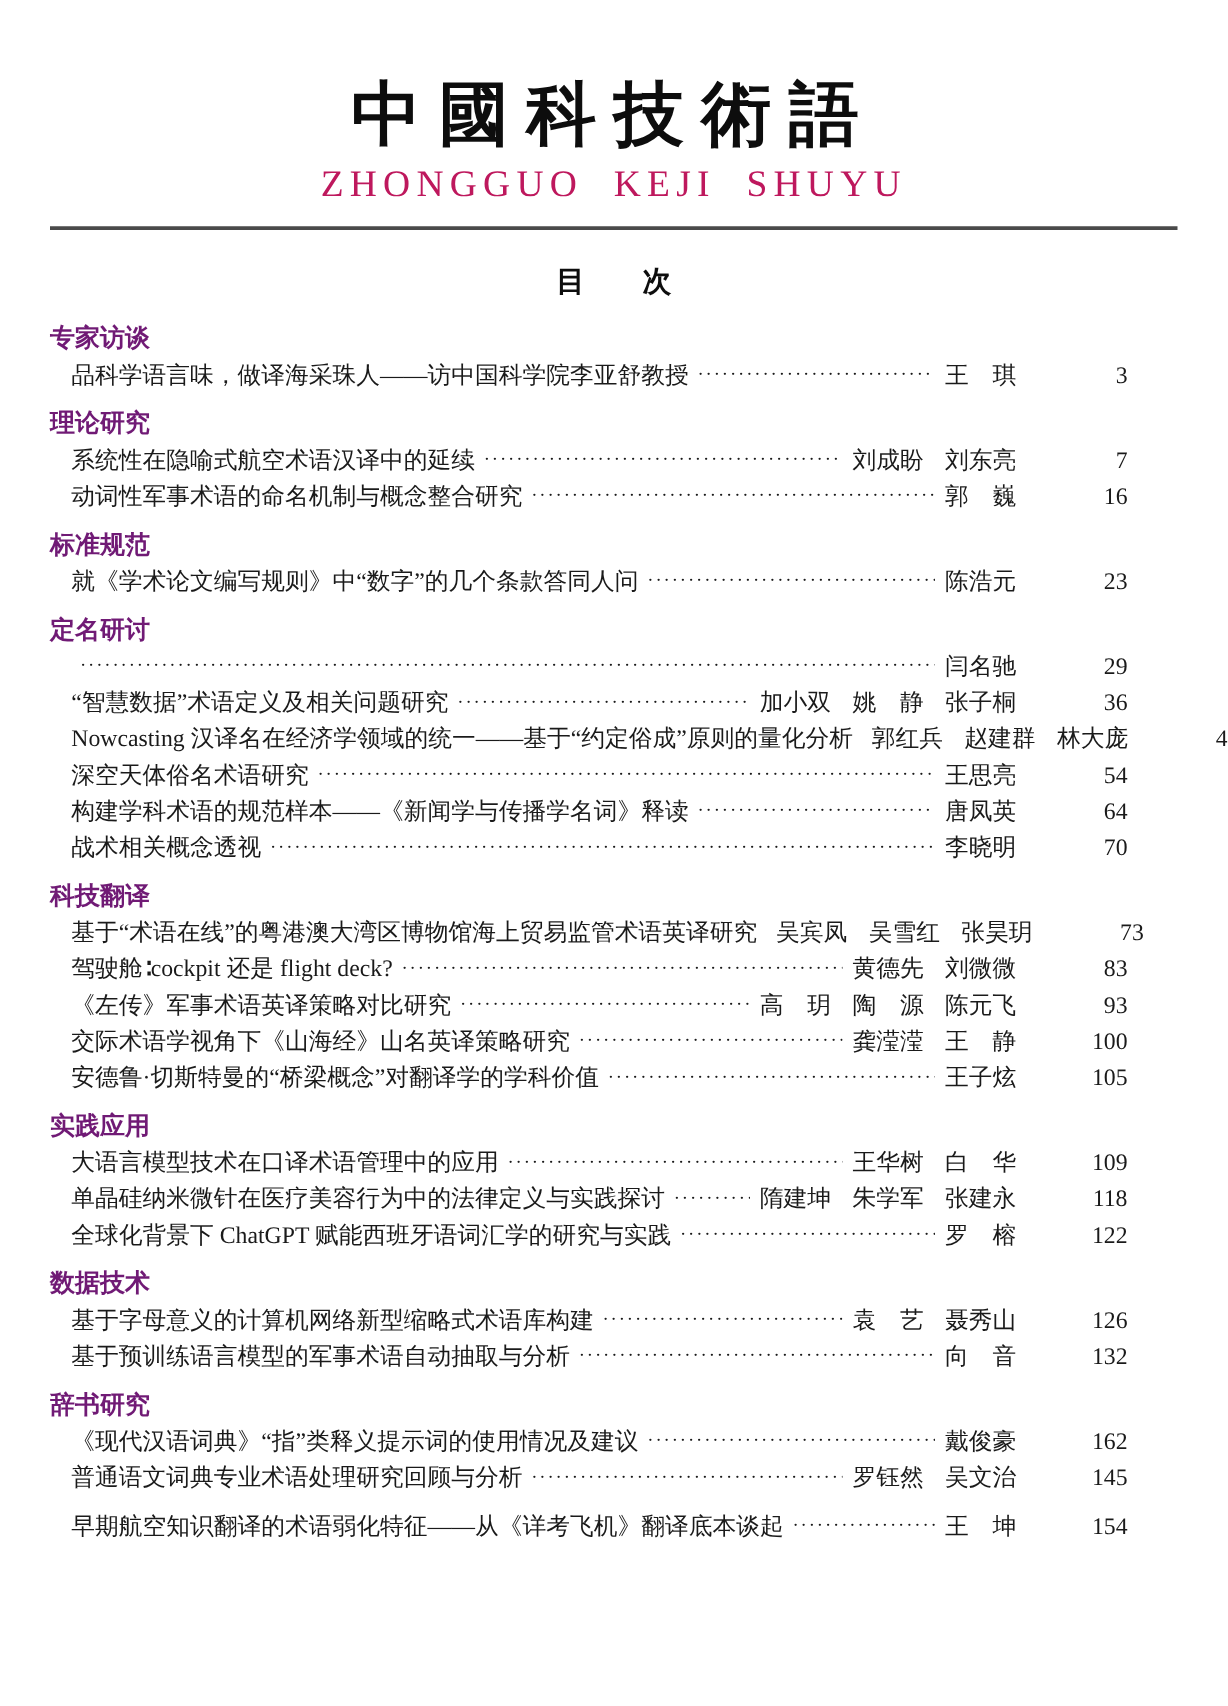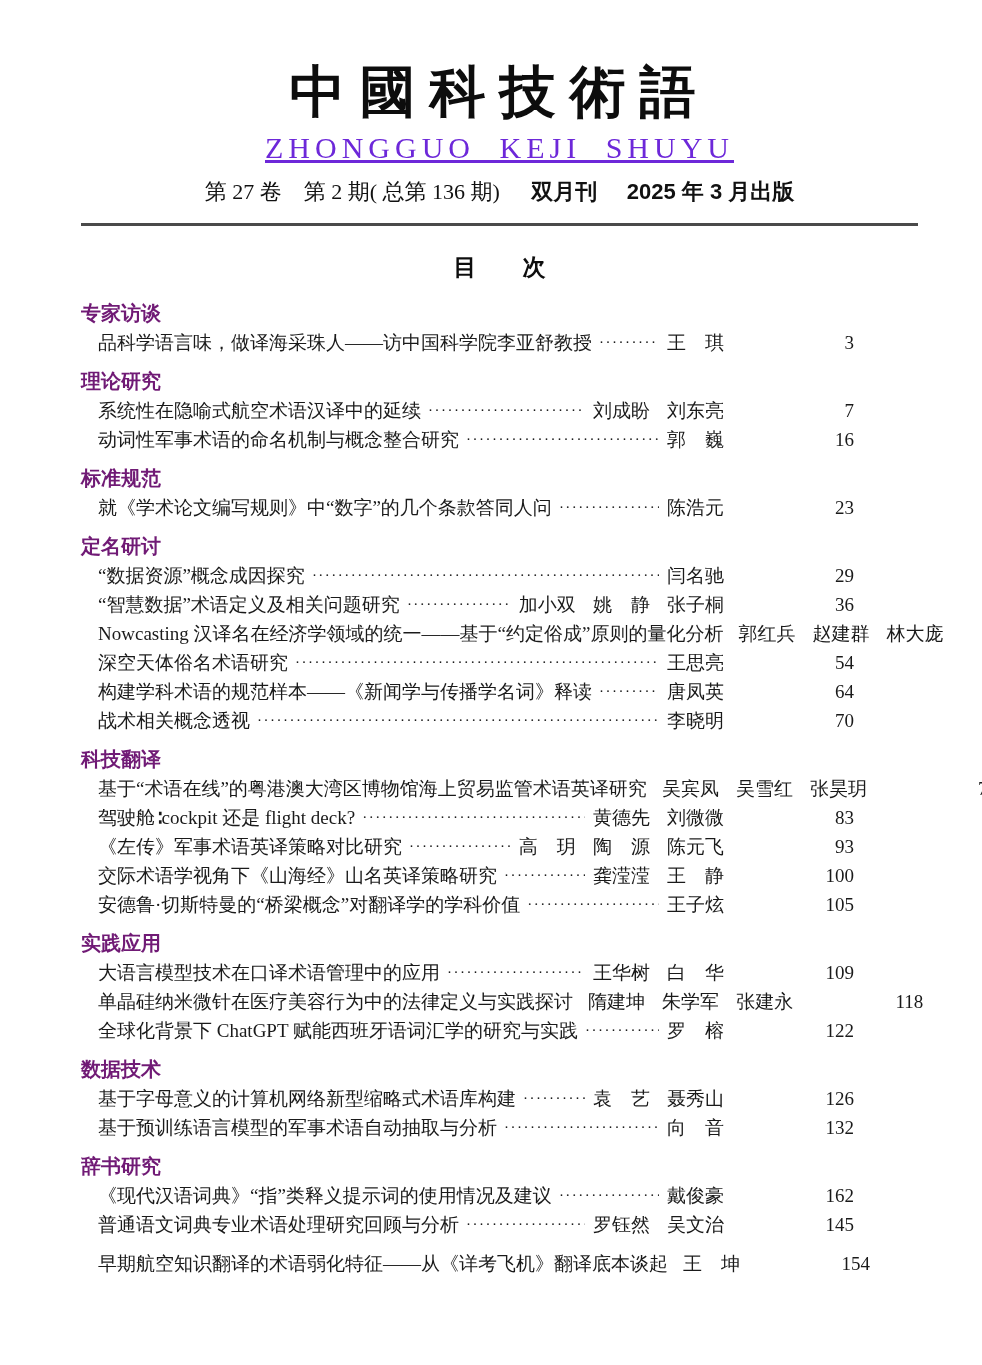--- a/index.html
+++ b/index.html
@@ -4,41 +4,40 @@
 <style>
   html, body { margin: 0; padding: 0; }
   body {
     width: 982px; height: 1365px;
     background: #ffffff;
     color: #1a1a1a;
     font-family: "Liberation Serif", "DejaVu Serif", serif;
     overflow: hidden;
     position: relative;
   }
-  .page { padding: 0 64px; margin-left: 17px; }
+  .page { padding: 0 40px; }
 
   
   .masthead { text-align: center; }
   .journal-title {
     margin-top: 58px;
     font-family: "DejaVu Serif", serif;
     font-weight: 700;
     font-size: 56px;
     letter-spacing: 14px;
     line-height: 1.2;
     color: #0d0d0d;
   }
   .journal-pinyin {
     margin-top: 6px;
     font-family: "Liberation Serif", "DejaVu Serif", serif;
     font-size: 30px;
     letter-spacing: 5px;
     word-spacing: 12px;
-    color: #6d28d9;
-    text-decoration: underline;
+    color: #be185d;
   }
   .issue-line {
     margin-top: 12px;
     font-size: 22px;
     color: #111;
     white-space: nowrap;
   }
   .issue-line .vol {
     font-family: "Liberation Serif", "DejaVu Serif", serif;
   }
@@ -104,25 +103,20 @@
   }
 </style>
 </head>
 <body>
 
 <div class="page">
 
   <div class="masthead">
     <div class="journal-title">中國科技術語</div>
     <div class="journal-pinyin">ZHONGGUO KEJI SHUYU</div>
-    <div class="issue-line">
-      <span class="vol">第 27 卷　第 2 期( 总第 136 期)</span>
-      <span class="freq">双月刊</span>
-      <span class="pub">2025 年 3 月出版</span>
-    </div>
     <hr class="masthead-divider">
   </div>
 
   <div class="contents-heading">目　　次</div>
 
   <div class="toc">
       <div class="section">
         <div class="section-title">专家访谈</div>
         <div class="row">
           <span class="title">品科学语言味，做译海采珠人——访中国科学院李亚舒教授</span>
@@ -151,21 +145,20 @@
         <div class="row">
           <span class="title">就《学术论文编写规则》中“数字”的几个条款答同人问</span>
           <span class="leader">····································································································································································································································································</span>
           <span class="authors"><span class="author">陈浩元</span></span>
           <span class="page">23</span>
         </div>
       </div>
       <div class="section">
         <div class="section-title">定名研讨</div>
         <div class="row">
-          <span class="title">“数据资源”概念成因探究</span>
           <span class="leader">····································································································································································································································································</span>
           <span class="authors"><span class="author">闫名驰</span></span>
           <span class="page">29</span>
         </div>
         <div class="row">
           <span class="title">“智慧数据”术语定义及相关问题研究</span>
           <span class="leader">····································································································································································································································································</span>
           <span class="authors"><span class="author">加小双</span><span class="author">姚　静</span><span class="author">张子桐</span></span>
           <span class="page">36</span>
         </div>

